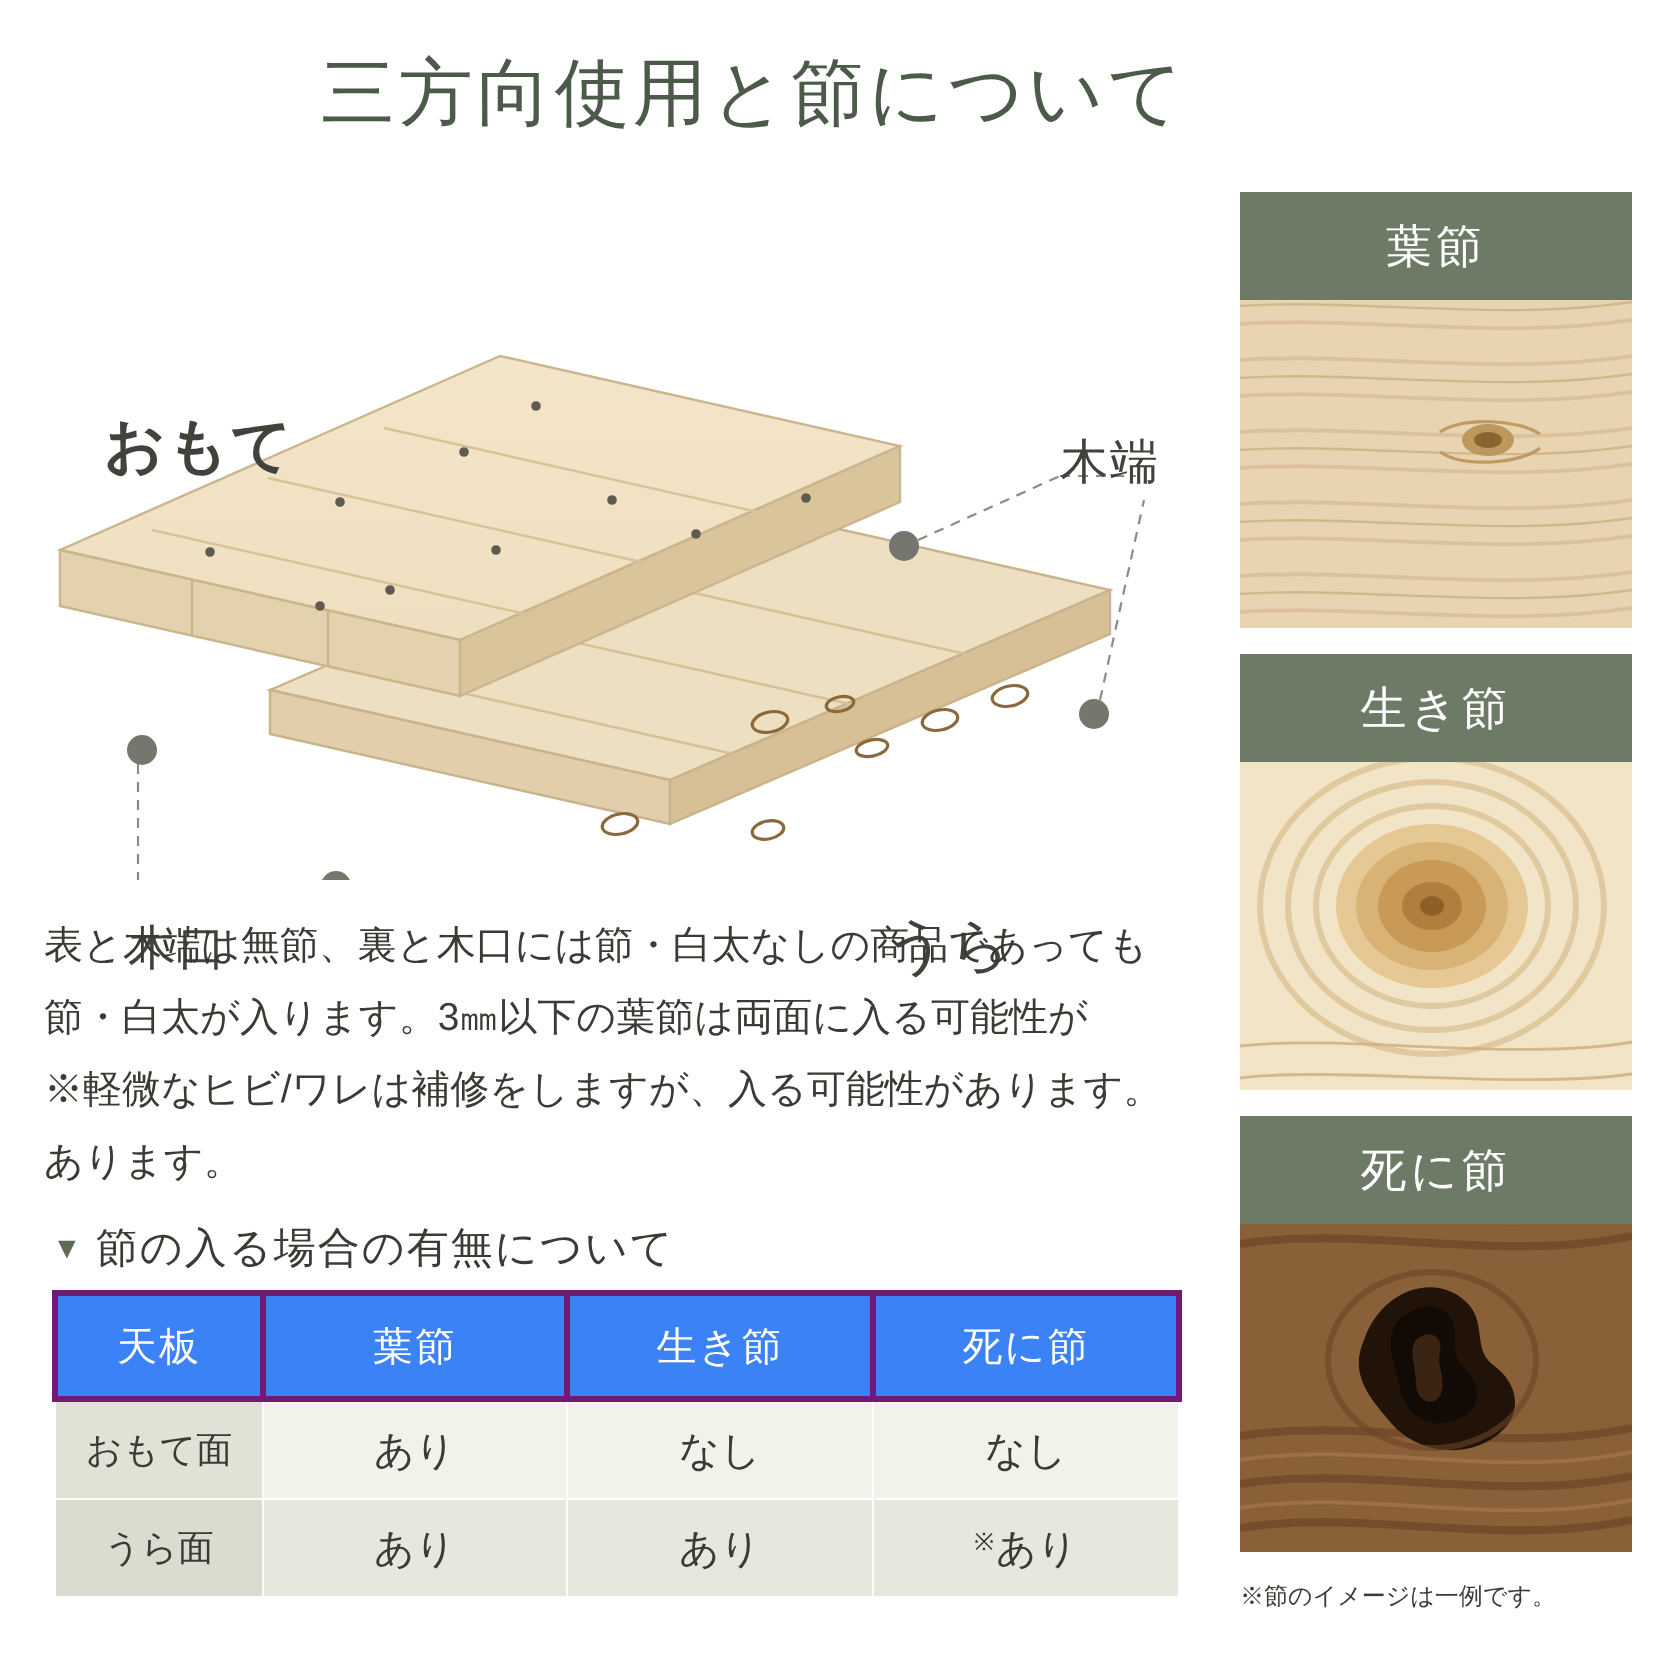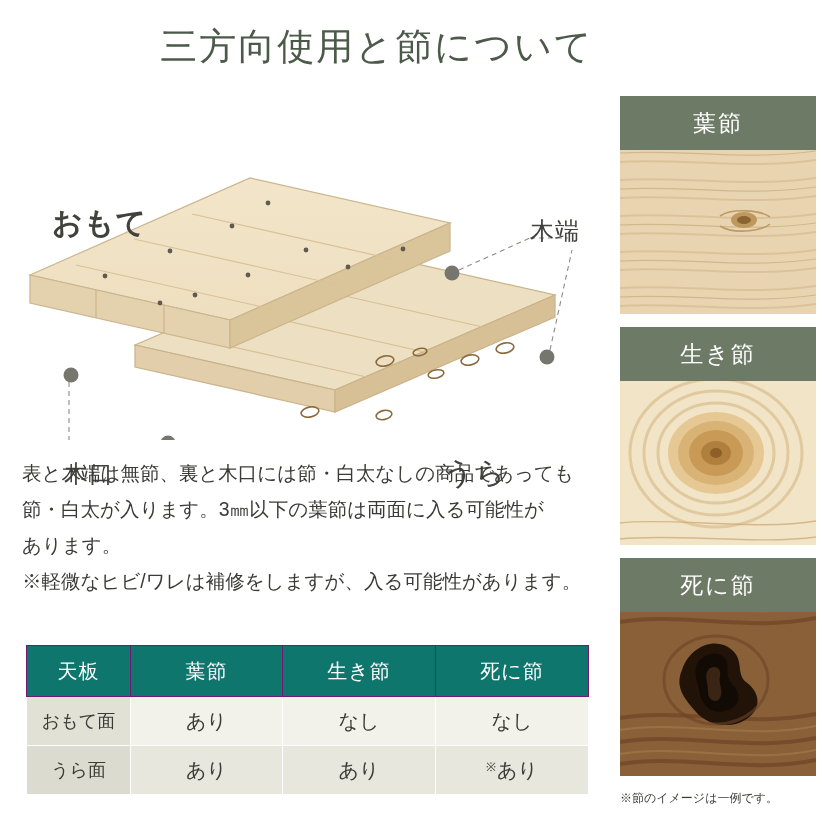--- a/index.html
+++ b/index.html
@@ -94,25 +94,25 @@
   .knot-table {
     position: absolute;
     left: 26px;
     top: 555px;
     width: 562px;
     border-collapse: collapse;
     table-layout: fixed;
     font-size: 20px;
   }
   .knot-table th {
-    background: #0f766e;
+    background: #3b82f6;
     color: #ffffff;
     font-weight: 400;
     height: 48px;
-    border: 1px solid #701a75;
+    border: 3px solid #701a75;
     letter-spacing: 1px;
   }
   .knot-table td {
     height: 46px;
     text-align: center;
     border: 1px solid #ffffff;
     color: #3b3b36;
   }
   .knot-table tbody tr:nth-child(odd) td { background: #f2f1ea; }
   .knot-table tbody tr:nth-child(even) td { background: #e8e7de; }
@@ -260,24 +260,27 @@
 
     <div class="lbl lbl-omote">おもて</div>
     <div class="lbl lbl-ura">うら</div>
     <div class="lbl lbl-kobashi">木端</div>
     <div class="lbl lbl-koguchi">木口</div>
   </div>
 
   <div class="body-text">
     <p>表と木端は無節、裏と木口には節・白太なしの商品であっても</p>
     <p>節・白太が入ります。3㎜以下の葉節は両面に入る可能性が</p>
+    <p>※軽微なヒビ/ワレは補修をしますが、入る可能性があります。</p>
     <p>あります。</p>
-    <p>※軽微なヒビ/ワレは補修をしますが、入る可能性があります。</p>
-  </div>
-
+  </div>
+
+  <div class="table-heading">
+    <span class="tri">▼</span><span>節の入る場合の有無について</span>
+  </div>
 
   <table class="knot-table">
     <colgroup>
       <col class="c0">
         <col class="c1">
         <col class="c2">
         <col class="c3">
     </colgroup>
     <thead>
       <tr>

